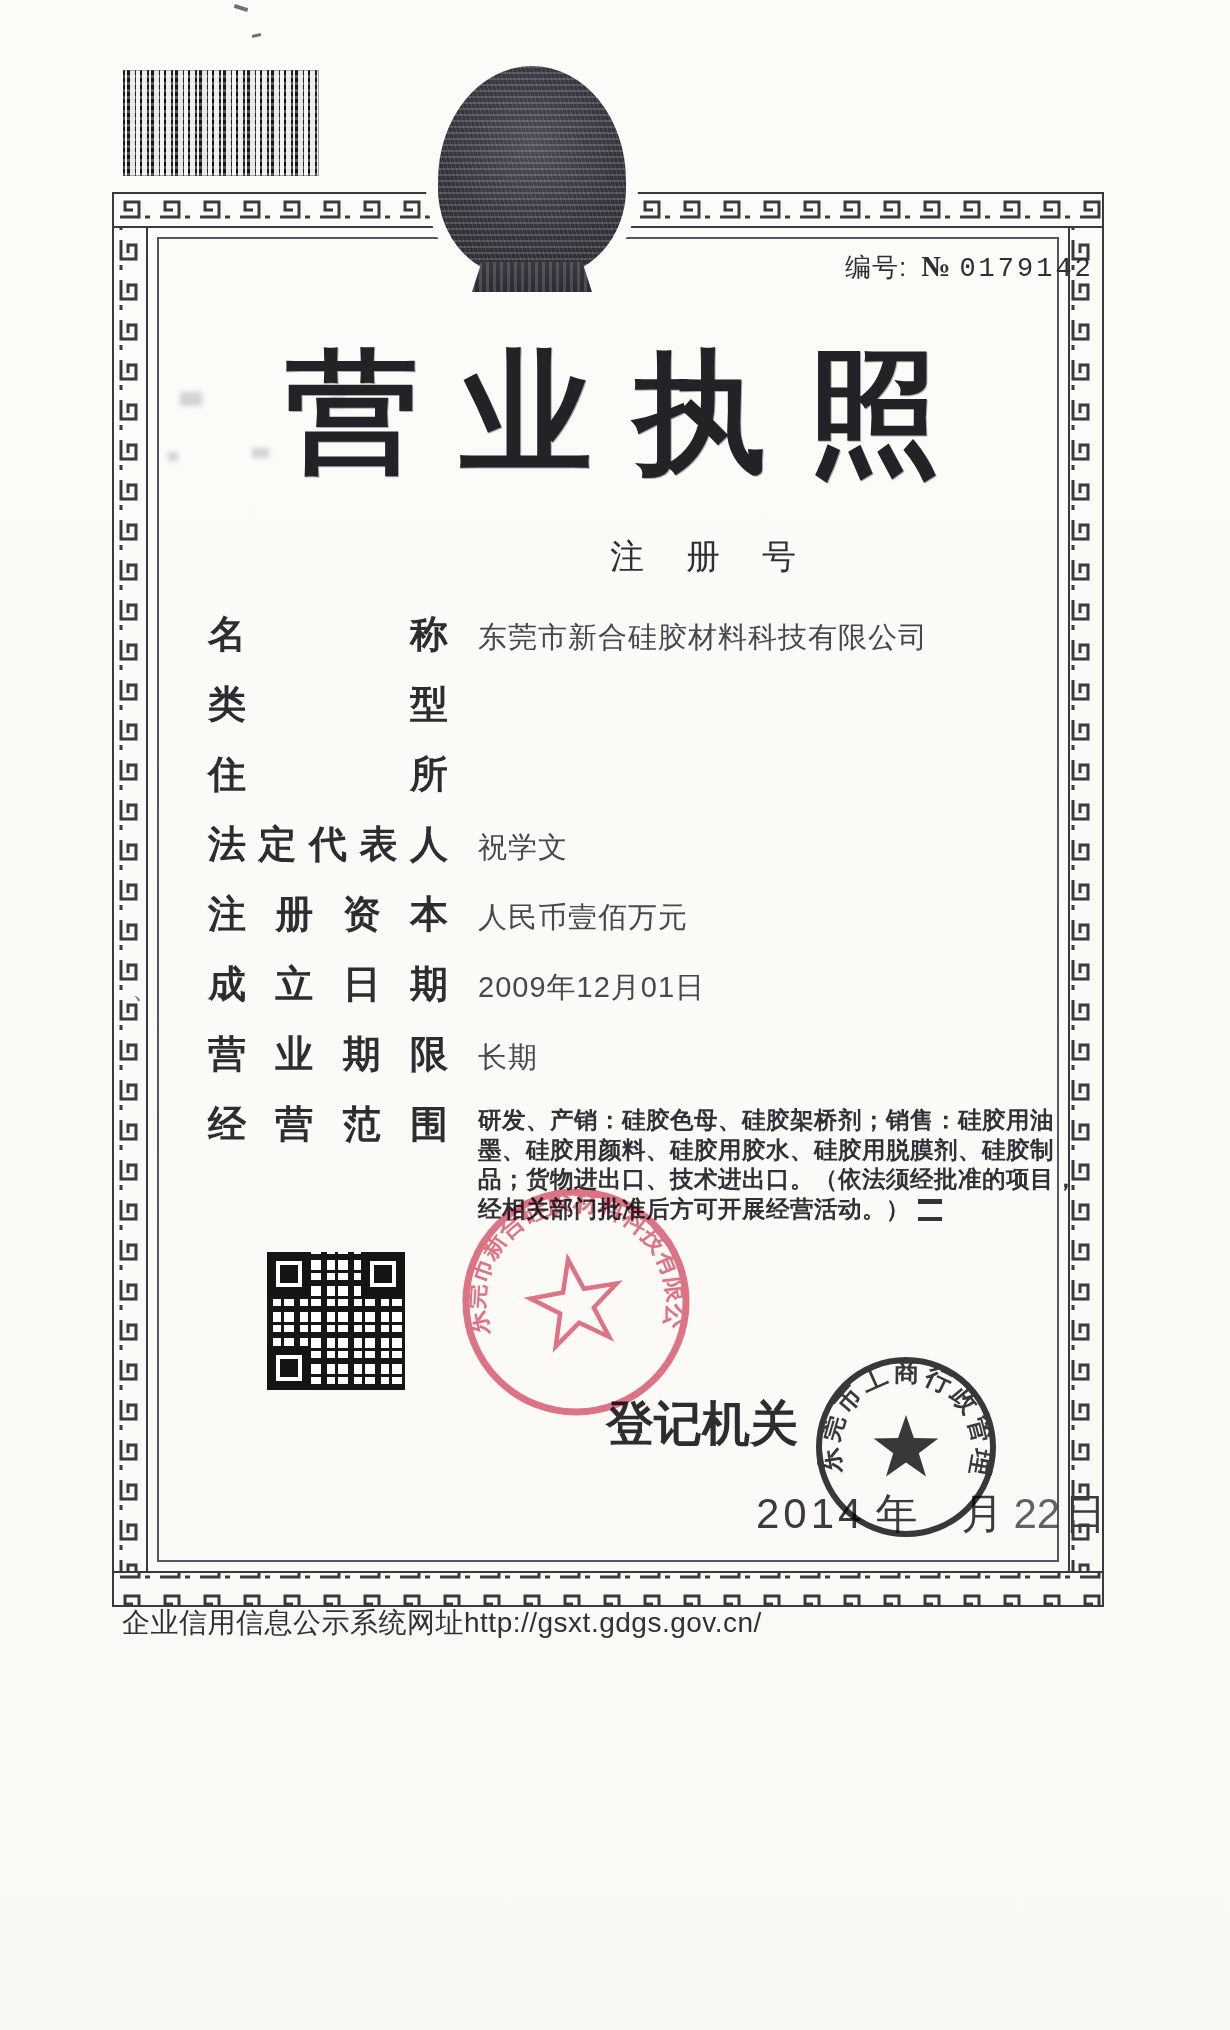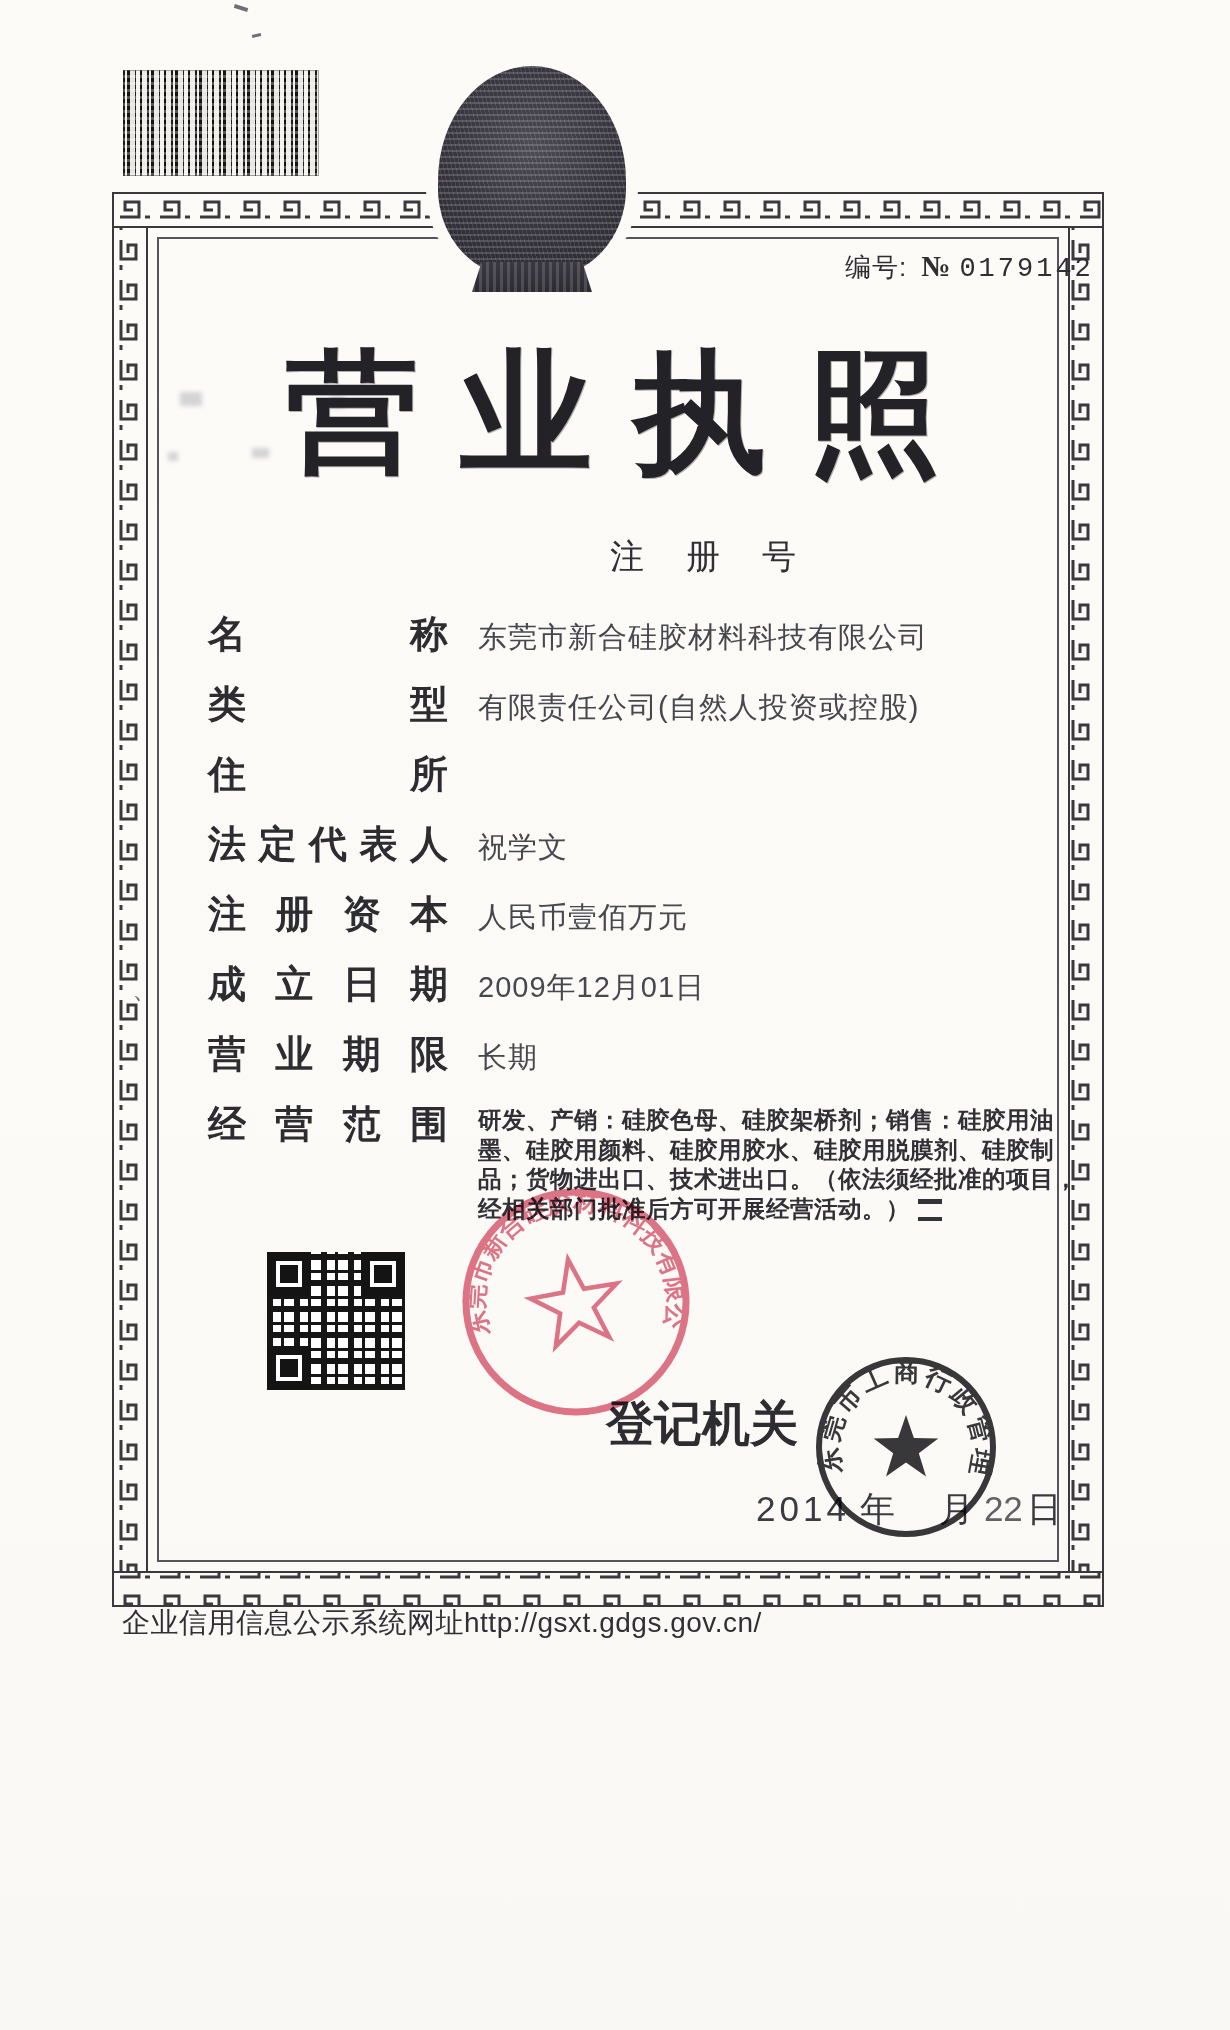--- a/index.html
+++ b/index.html
@@ -84,21 +84,21 @@
       repeating-linear-gradient(90deg,#161616 0 6px,#fff 6px 14px,#161616 14px 17px,#fff 17px 27px);
   }
   .qr .fp{position:absolute;width:26px;height:26px;border:9px solid #141414;background:#fff;}
   .qr .fp::after{content:"";position:absolute;left:4px;top:4px;width:18px;height:18px;background:#141414;}
   .qr .fp.tl{left:0;top:0;} .qr .fp.tr{right:0;top:0;} .qr .fp.bl{left:0;bottom:0;}
   
   .red-seal{position:absolute;left:458px;top:1184px;z-index:6;mix-blend-mode:multiply;}
   .black-seal{position:absolute;left:811px;top:1352px;z-index:6;mix-blend-mode:multiply;}
   
   .registrar{left:606px;top:1392px;z-index:2;display:flex;justify-content:space-between;width:174px;font-size:48px;font-weight:600;color:#2c2c31;font-family:Liberation Serif, serif;}
-  .dateline{left:756px;top:1486px;z-index:2;font-size:35px;color:#3a3a41;}
+  .dateline{left:756px;top:1486px;z-index:2;font-size:42px;color:#3a3a41;}
   .dateline span{display:inline-block;}
   .dl-year{letter-spacing:4px;}
   .dl-nian{margin-left:10px;}
   .dl-yue{margin-left:44px;}
   .dl-day{margin-left:10px;opacity:.8;}
   .dl-ri{margin-left:4px;}
   
   .footer-left{left:122px;top:1604px;font-size:28px;color:#303036;letter-spacing:.5px;z-index:2;}
   .footer-right{left:708px;top:1602px;font-size:23px;font-weight:600;color:#2b2b30;letter-spacing:1px;z-index:2;}
   
@@ -173,21 +173,20 @@
           <span>名</span>
           <span>称</span>
         </div>
       <div class="fvalue">东莞市新合硅胶材料科技有限公司</div>
     </div>
     <div class="frow">
       <div class="flabel justify-chars">
           <span>类</span>
           <span>型</span>
         </div>
-      <div class="fvalue">有限责任公司(自然人投资或控股)</div>
     </div>
     <div class="frow">
       <div class="flabel justify-chars">
           <span>住</span>
           <span>所</span>
         </div>
     </div>
     <div class="frow">
       <div class="flabel justify-chars">
           <span>法</span>

